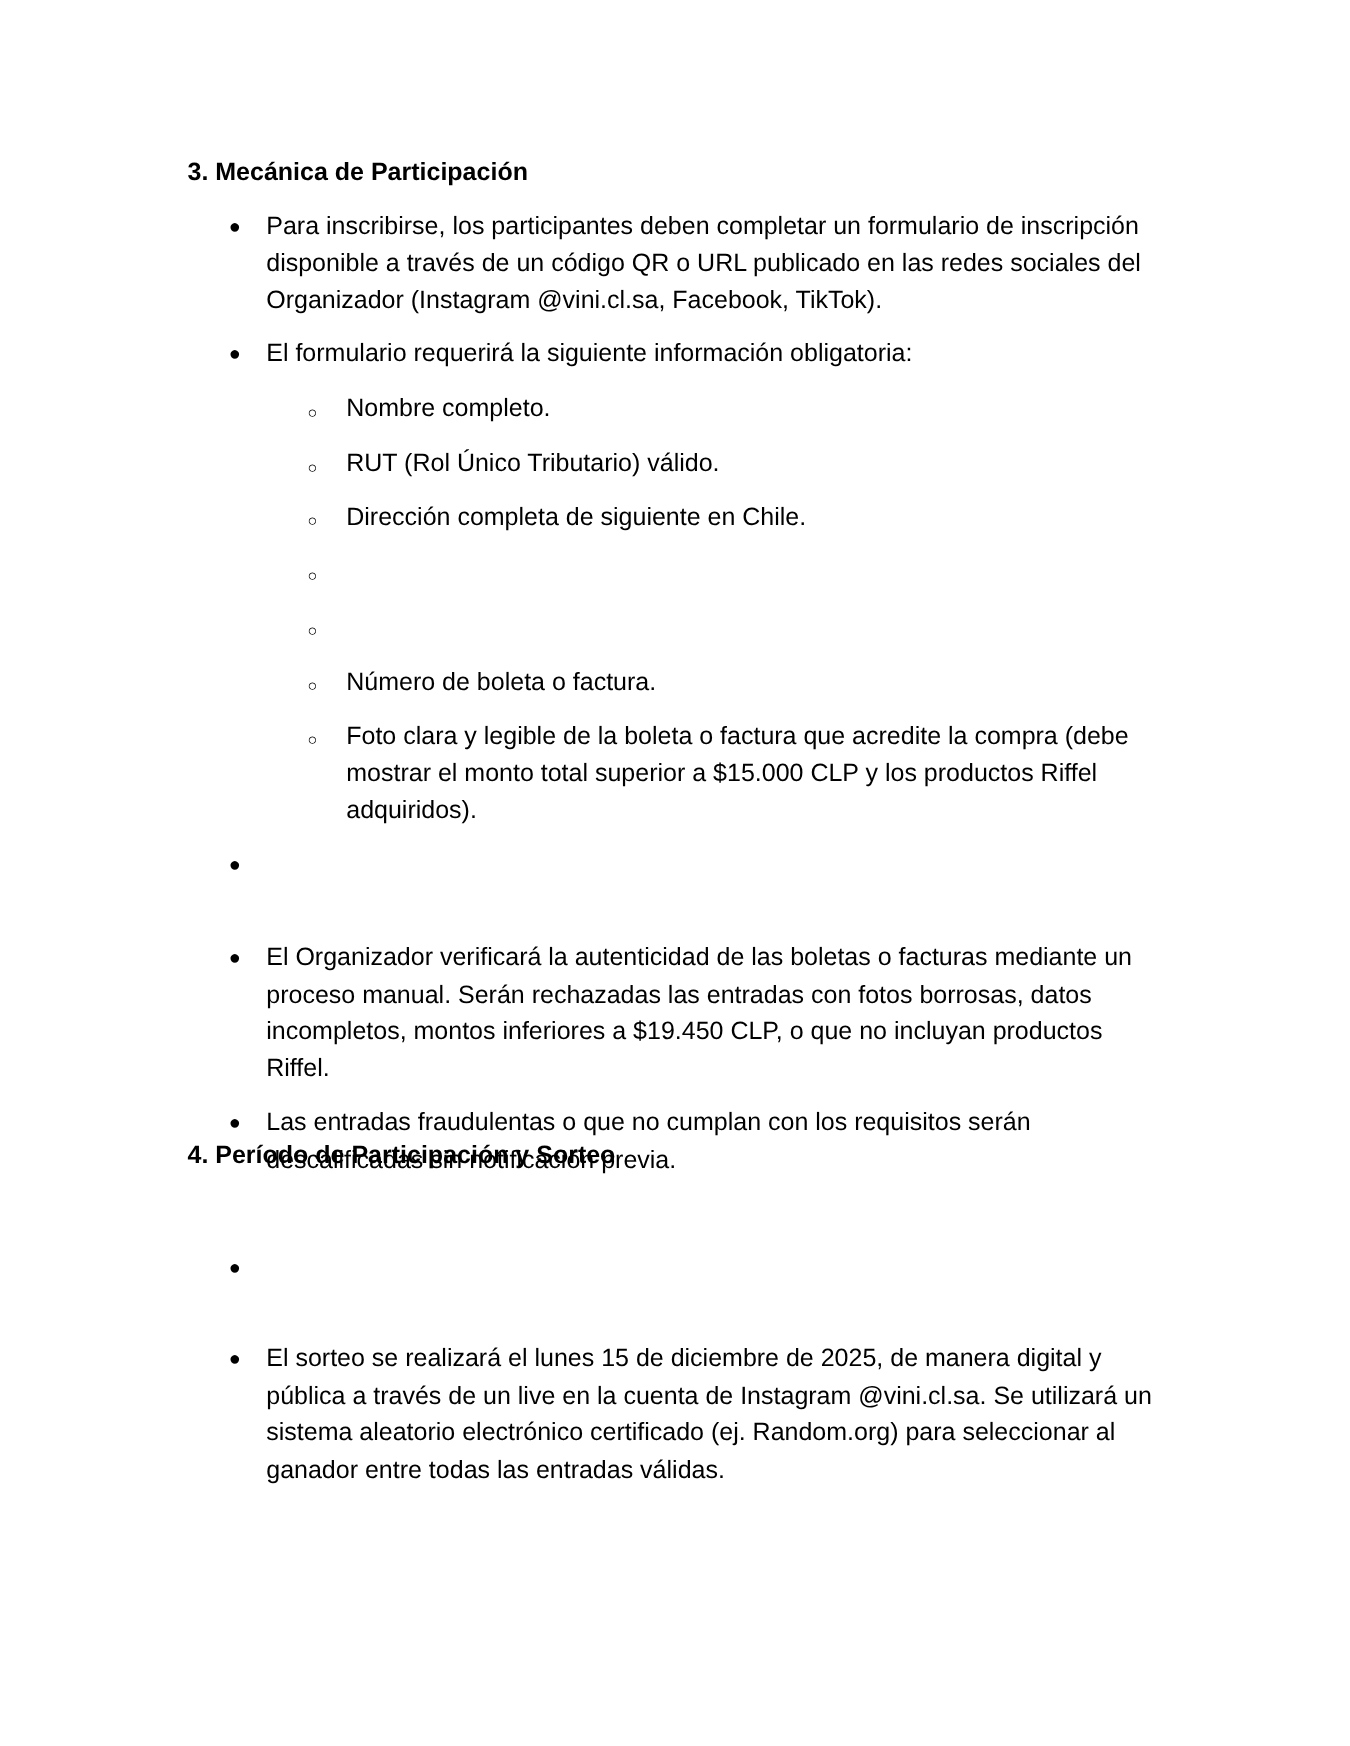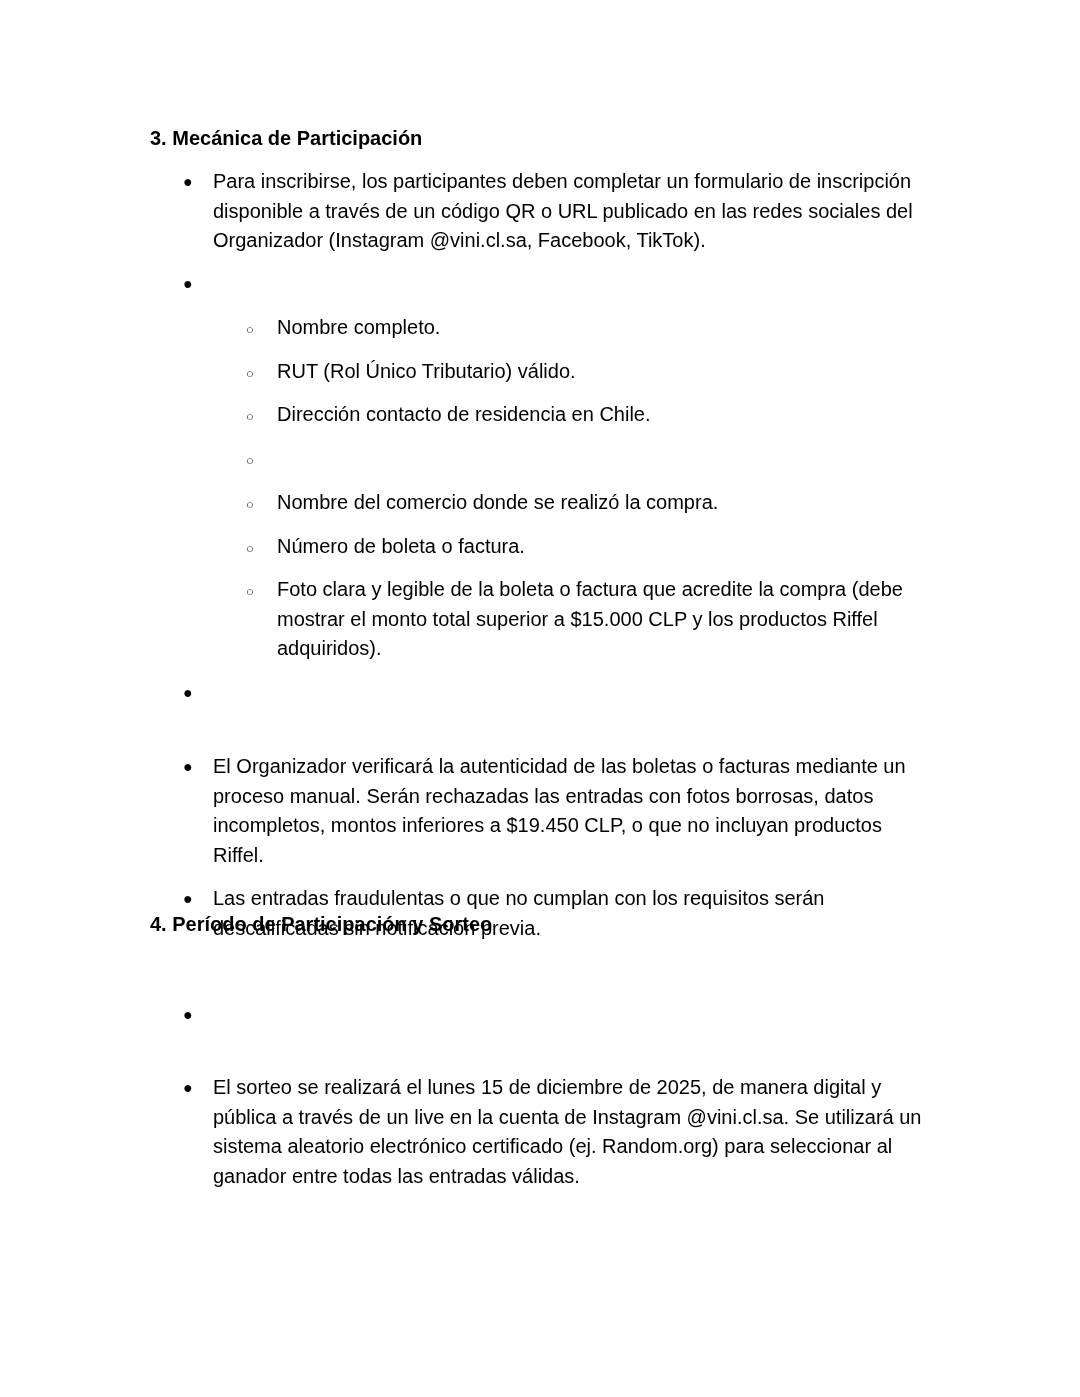--- a/index.html
+++ b/index.html
@@ -21,40 +21,40 @@
 
   <h3 class="heading" style="top:126px">3. Mecánica de Participación</h3>
 
   <div class="item l1" style="top:167px">
     <span class="bullet">●</span>
     <span>Para inscribirse, los participantes deben completar un formulario de inscripción disponible a través de un código QR o URL publicado en las redes sociales del Organizador (Instagram @vini.cl.sa, Facebook, TikTok).</span>
   </div>
 
   <div class="item l1" style="top:269px">
     <span class="bullet">●</span>
+    <span>El formulario requerirá la siguiente información obligatoria:</span>
   </div>
 
   <div class="item l2" style="top:313px">
     <span class="bullet">○</span>
     <span>Nombre completo.</span>
   </div>
   <div class="item l2" style="top:357px">
     <span class="bullet">○</span>
     <span>RUT (Rol Único Tributario) válido.</span>
   </div>
   <div class="item l2" style="top:400px">
     <span class="bullet">○</span>
-    <span>Dirección contacto de residencia en Chile.</span>
+    <span>Dirección completa de siguiente en Chile.</span>
   </div>
   <div class="item l2" style="top:444px">
     <span class="bullet">○</span>
   </div>
   <div class="item l2" style="top:488px">
     <span class="bullet">○</span>
-    <span>Nombre del comercio donde se realizó la compra.</span>
   </div>
   <div class="item l2" style="top:532px">
     <span class="bullet">○</span>
     <span>Número de boleta o factura.</span>
   </div>
   <div class="item l2" style="top:575px">
     <span class="bullet">○</span>
     <span>Foto clara y legible de la boleta o factura que acredite la compra (debe mostrar el monto total superior a $15.000 CLP y los productos Riffel adquiridos).</span>
   </div>
 

